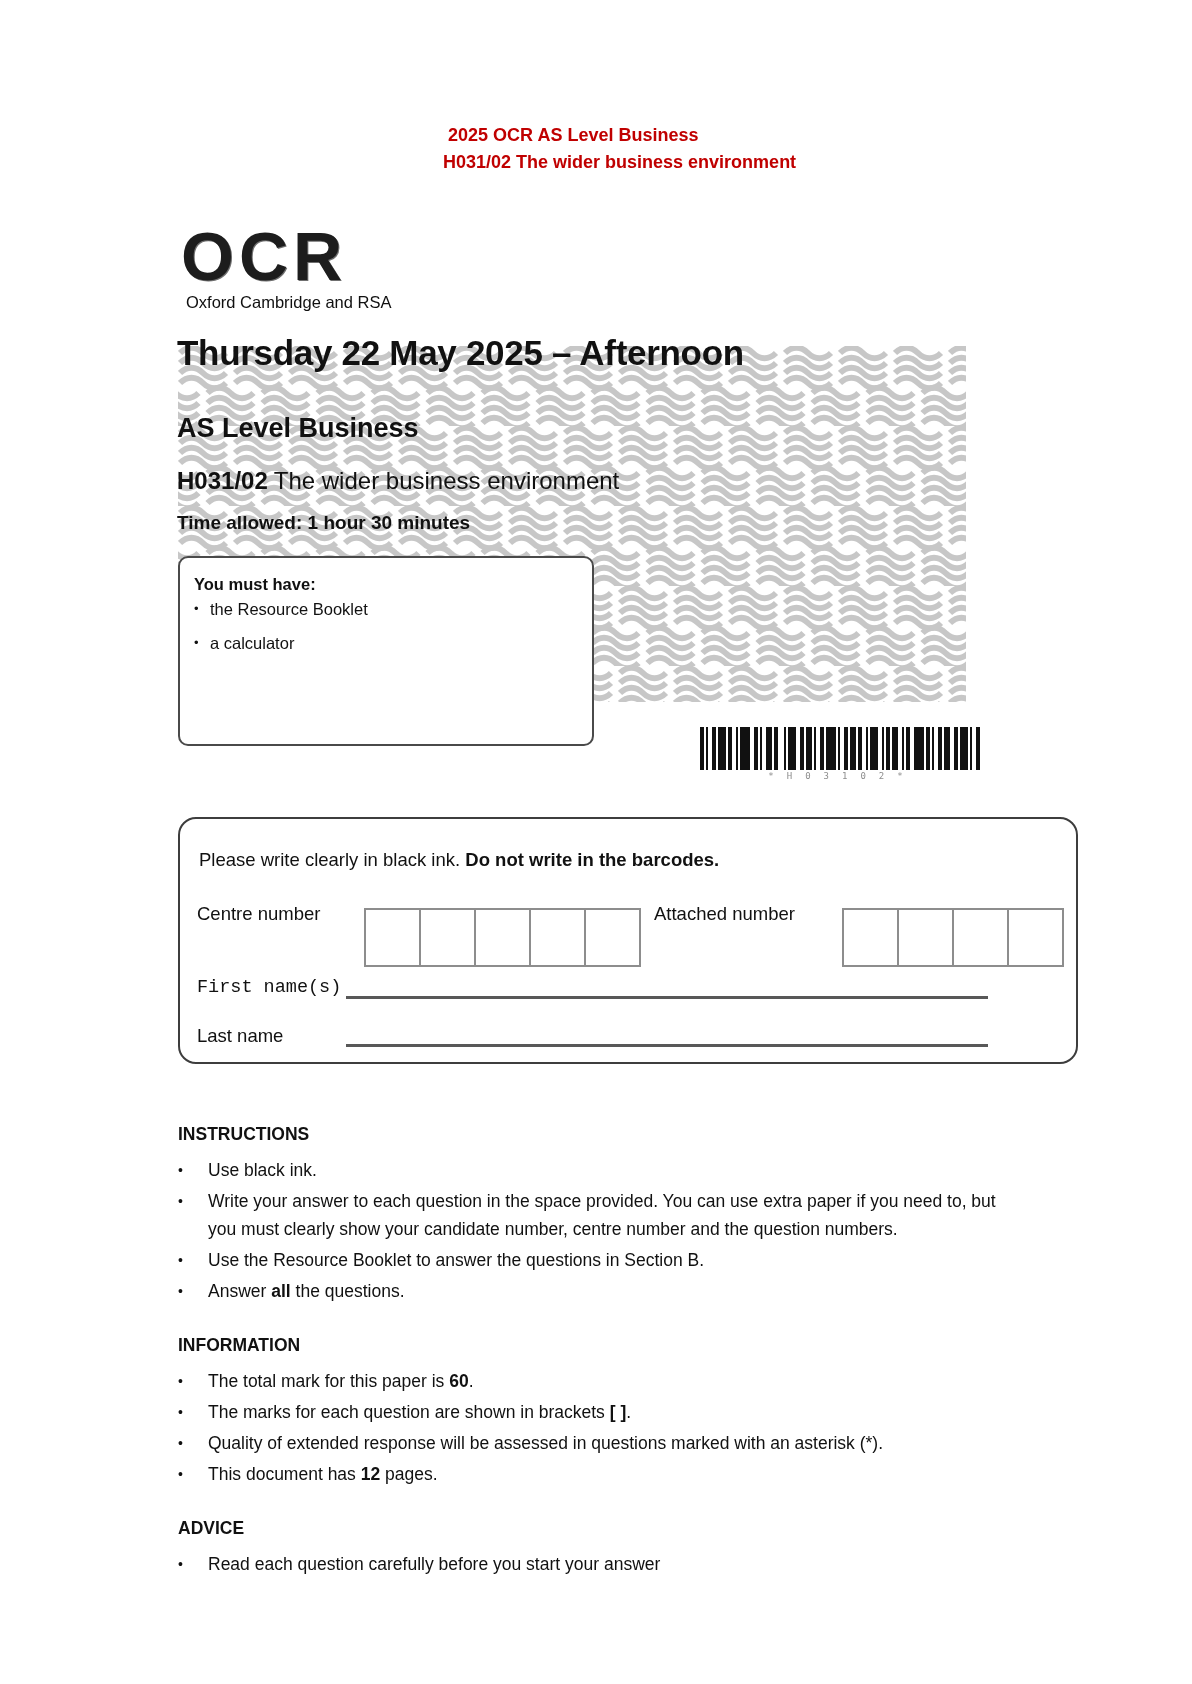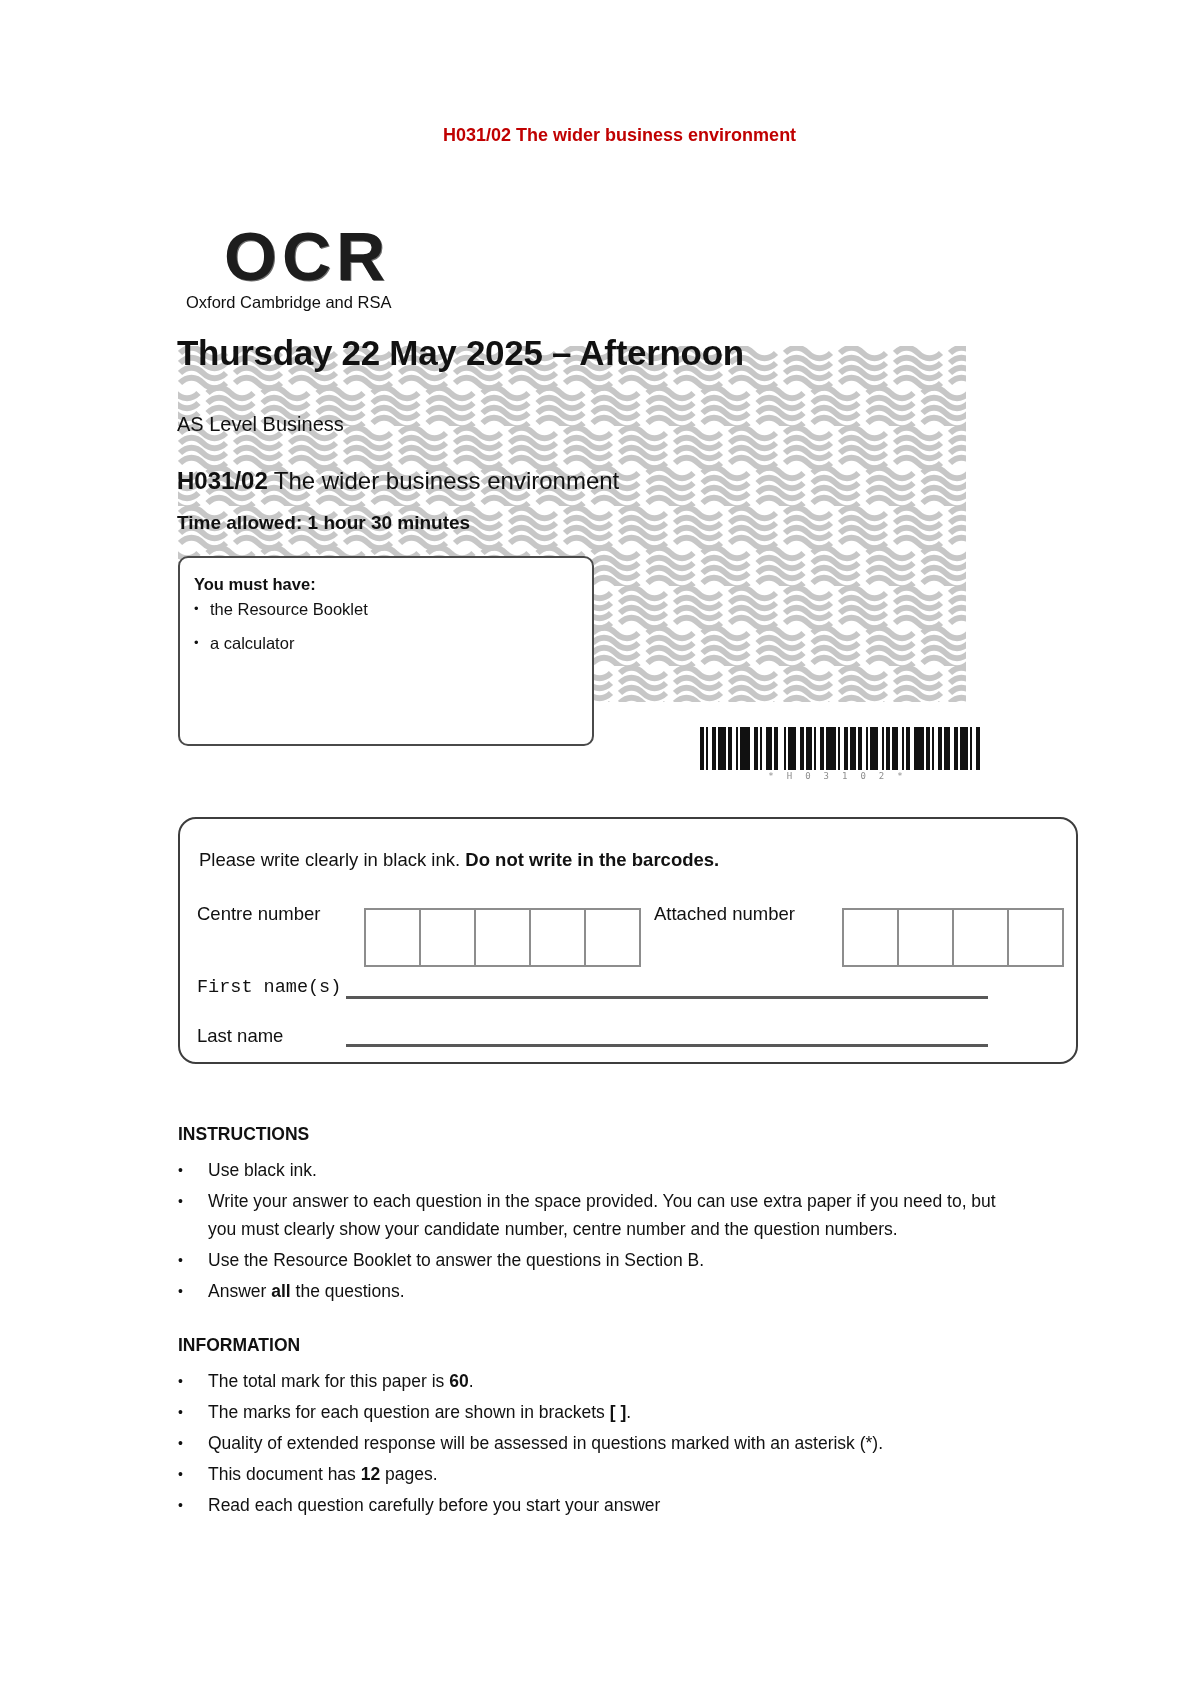--- a/index.html
+++ b/index.html
@@ -11,29 +11,29 @@
     color:#111;
     overflow:hidden;
   }
   .abs{position:absolute;}
 
   
   .red-note{left:443px;top:122px;font-size:18px;font-weight:bold;line-height:27px;color:#c00000;white-space:nowrap;}
   .red-note .line1{padding-left:5px;}
 
   
-  .logo-text{left:181px;top:222px;font-size:68px;line-height:68px;font-weight:900;letter-spacing:5px;color:#1d1d1d;text-shadow:1px 1px 0 #6f6f6f;margin-left:43px;}
+  .logo-text{left:181px;top:222px;font-size:68px;line-height:68px;font-weight:900;letter-spacing:5px;color:#1d1d1d;text-shadow:1px 1px 0 #6f6f6f;}
   .logo-sub{left:186px;top:293px;font-size:16.5px;color:#101010;}
 
   
   .watermark{left:178px;top:346px;width:788px;height:356px;z-index:0;}
 
   
   .title-date{left:177px;top:333px;font-size:35px;font-weight:bold;letter-spacing:-0.3px;z-index:2;}
-  .title-qual{left:177px;top:413px;font-size:20px;font-weight:normal;z-index:2;}
+  .title-qual{left:177px;top:413px;font-size:27px;font-weight:bold;z-index:2;}
   .title-paper{left:177px;top:467px;font-size:24px;z-index:2;}
   .title-paper b{margin-right:6px;}
   .time-allowed{left:177px;top:512px;font-size:19px;font-weight:bold;z-index:2;}
 
   
   .materials-box{left:178px;top:556px;width:416px;height:190px;background:#fff;border:2px solid #4a4a4a;border-radius:10px;box-sizing:border-box;padding:15px 10px 0 14px;z-index:3;font-size:16.5px;line-height:22px;}
   .materials-box .lbl{font-weight:bold;margin-bottom:3px;}
   .materials-box .itm{display:flex;margin-bottom:12px;}
   .materials-box .itm .bullet{width:16px;flex-shrink:0;font-size:13px;}
 
@@ -67,20 +67,21 @@
   .bullet-item{display:flex;margin-bottom:3px;}
   .bullet-item .bullet{width:30px;flex-shrink:0;font-size:14px;}
   .bullet-item .bullet-text{flex:1;}
 </style>
 </head>
 <body>
 
 <div class="page">
 
   <div class="abs red-note">
+    <div class="line1">2025 OCR AS Level Business</div>
     <div>H031/02 The wider business environment</div>
   </div>
 
   <div class="abs logo-text">OCR</div>
   <div class="abs logo-sub">Oxford Cambridge and RSA</div>
 
   <div class="abs watermark">
     <svg width="788" height="356" xmlns="http://www.w3.org/2000/svg">
       <defs>
         <g id="tile" stroke="#c7c7c7" stroke-width="6" fill="none">
@@ -174,19 +175,20 @@
         <span class="bullet-text"><span>The marks for each question are shown in brackets </span><span style="font-weight: bold;">[ ]</span><span>.</span></span>
       </div>
       <div class="bullet-item">
         <span class="bullet">•</span>
         <span class="bullet-text"><span>Quality of extended response will be assessed in questions marked with an asterisk (*).</span></span>
       </div>
       <div class="bullet-item">
         <span class="bullet">•</span>
         <span class="bullet-text"><span>This document has </span><span style="font-weight: bold;">12</span><span> pages.</span></span>
       </div>
+      <div class="sec-heading">ADVICE</div>
       <div class="bullet-item">
         <span class="bullet">•</span>
         <span class="bullet-text"><span>Read each question carefully before you start your answer</span></span>
       </div>
     </div>
 
 </div>
 
 </body></html>

